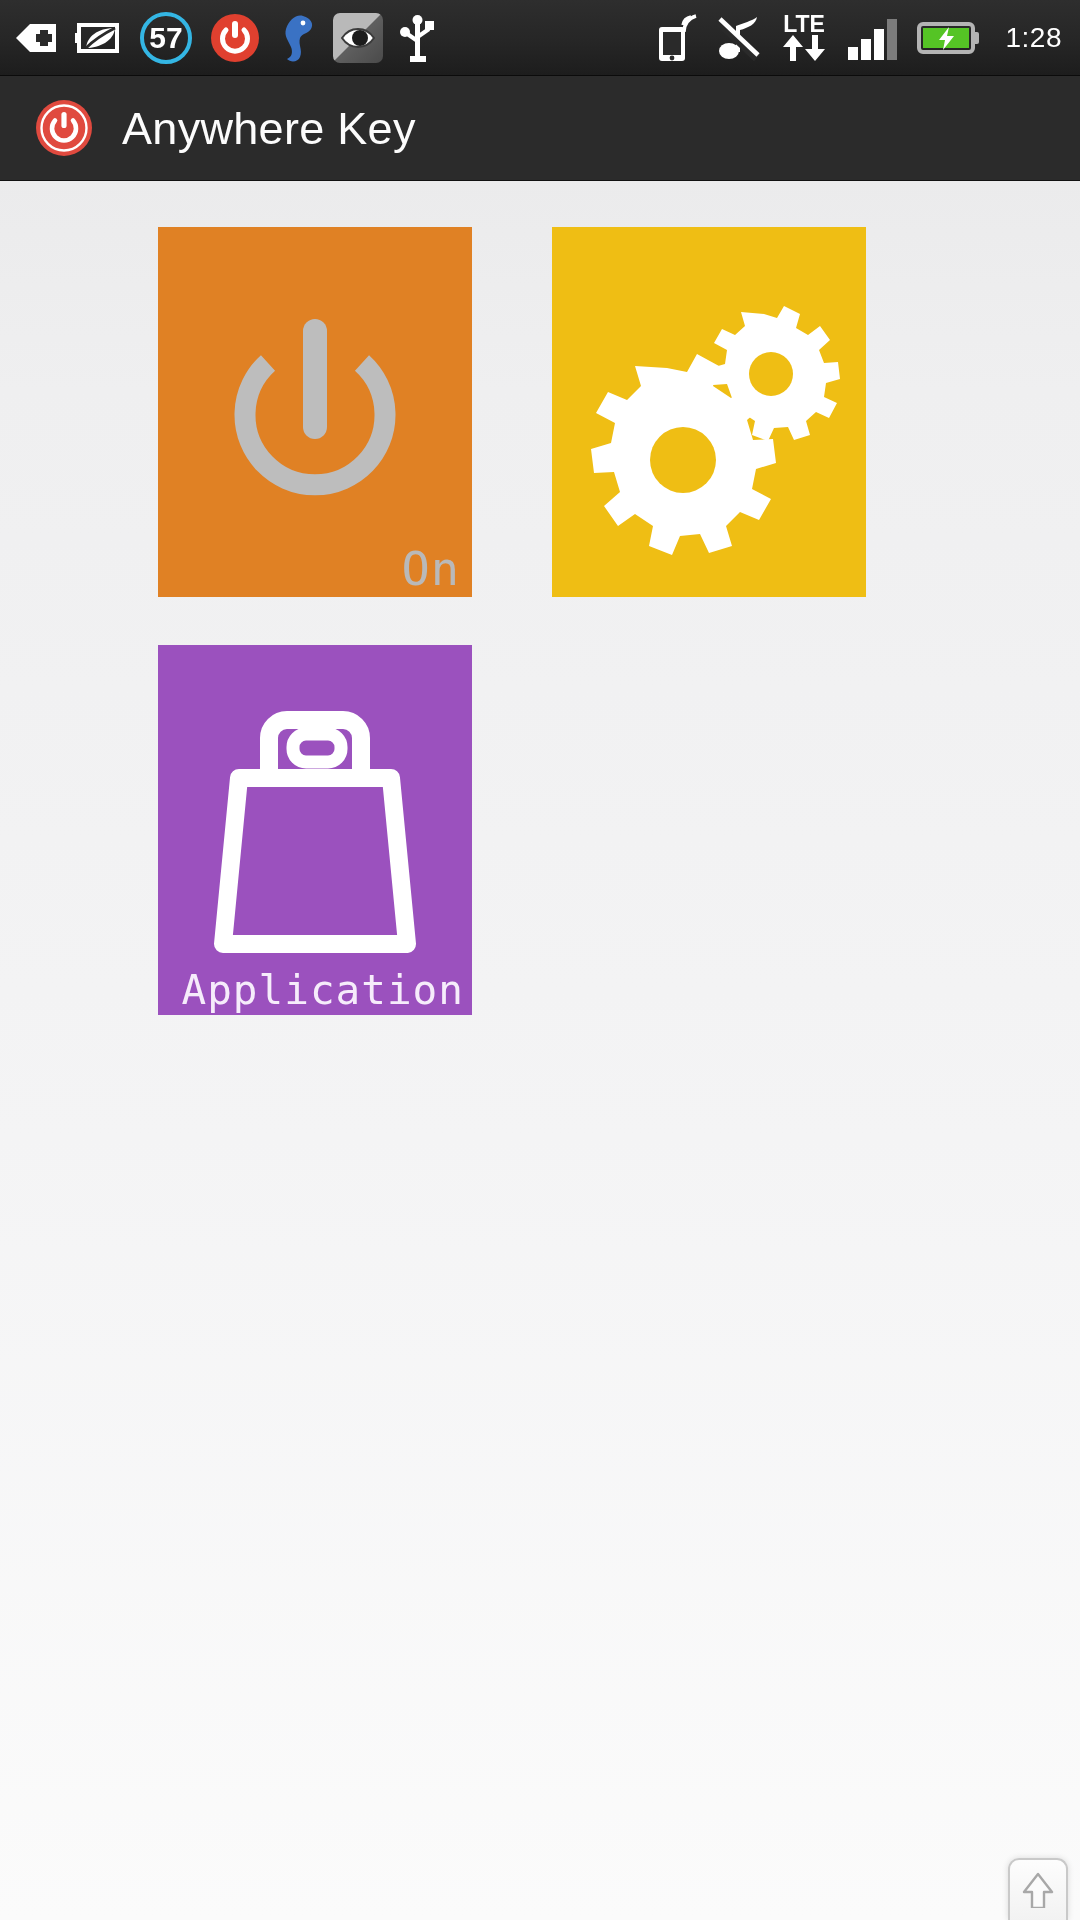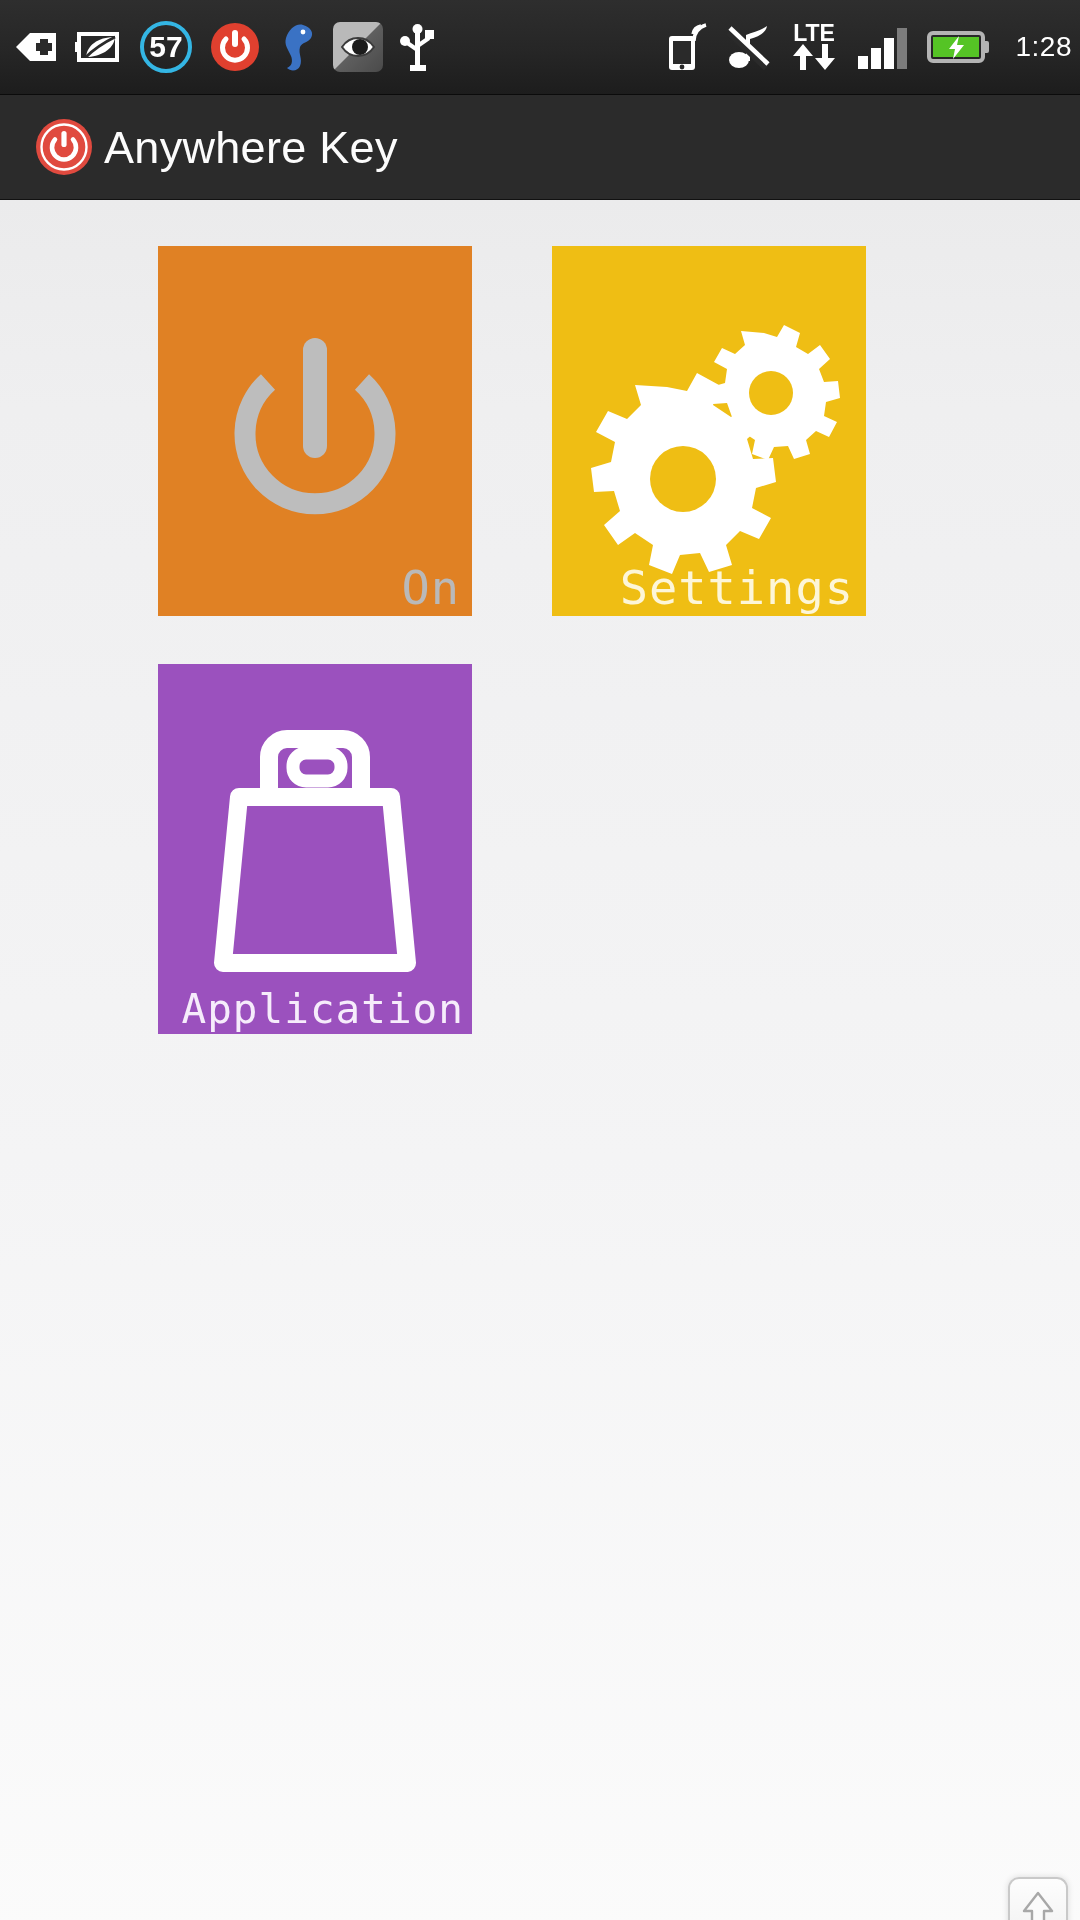--- a/index.html
+++ b/index.html
@@ -5,24 +5,24 @@
   * { margin:0; padding:0; box-sizing:border-box; }
   html,body { width:1080px; height:1920px; overflow:hidden; }
   body {
     font-family:"Liberation Sans", sans-serif;
     background:#efeff0;
   }
 
   
   .statusbar{
     position:relative;
-    height:95px; width:1080px;
+    height:76px; width:1080px;
     background:linear-gradient(180deg,#2e2e2e 0%,#262626 55%,#1d1d1d 100%);
     display:flex; align-items:center;
-    padding:0 8px 0 14px;
+    padding:0 18px 0 14px;
     border-bottom:1px solid #0b0b0b;
   }
   .sb-left{ display:flex; align-items:center; gap:17px; flex:1; }
   .sb-right{ display:flex; align-items:center; gap:15px; }
   .sb-ico{ display:flex; align-items:flex-end; justify-content:center; }
   .clock{
     color:#fff; font-size:28px; letter-spacing:0.5px;
     font-family:"Liberation Sans", sans-serif;
     margin-left:10px; line-height:1;
   }
@@ -36,21 +36,21 @@
     width:50px;height:50px;border-radius:7px;
     background:linear-gradient(135deg,#b9b9b9 0%,#b9b9b9 48%,#5f5f5f 50%,#4a4a4a 100%);
     display:flex;align-items:center;justify-content:center;
   }
 
   
   .titlebar{
     height:105px;width:1080px;
     background:#2b2b2b;
     display:flex;align-items:center;
-    padding-left:36px;gap:12px;
+    padding-left:36px;gap:30px;
     border-bottom:1px solid #111;
   }
   .app-ico{
     width:56px;height:56px;border-radius:50%;
     background:#e04a3f;
     display:flex;align-items:center;justify-content:center;
     flex:none;
   }
   .app-title{
     color:#fcfcfc;font-size:45px;line-height:1;
@@ -267,21 +267,20 @@
           <g transform="translate(108,192)" fill="#ffffff">
             <path d="M0 -86 L20 -82 L30 -100 L52 -88 L46 -68 L64 -56 L82 -68 L96 -48 L80 -34
                      L86 -14 L106 -15 L109 9 L89 15 L85 35 L104 45 L92 66 L73 58 L59 72 L65 92
                      L42 99 L33 80 L13 82 L5 101 L-18 92 L-14 72 L-32 60 L-49 72 L-63 52 L-47 38
                      L-53 18 L-73 19 L-76 -5 L-56 -11 L-52 -31 L-71 -41 L-59 -62 L-40 -54
                      L-26 -68 L-32 -88 Z"></path>
             <circle cx="16" cy="6" r="33" fill="#efbe14"></circle>
           </g>
         </svg>
       </span>
-      <span class="lbl">Settings</span>
     </div>
 
     <div class="tile t-other">
       <span class="art">
         <svg width="240" height="280" viewBox="0 0 240 280">
 
           <path d="M44 88 h152 l16 166 h-184 Z" fill="none" stroke="#ffffff" stroke-width="18" stroke-linejoin="round"></path>
 
           <path d="M74 92 V48 a18 18 0 0 1 18 -18 h56 a18 18 0 0 1 18 18 V92" fill="none" stroke="#ffffff" stroke-width="18" stroke-linejoin="round"></path>
 

